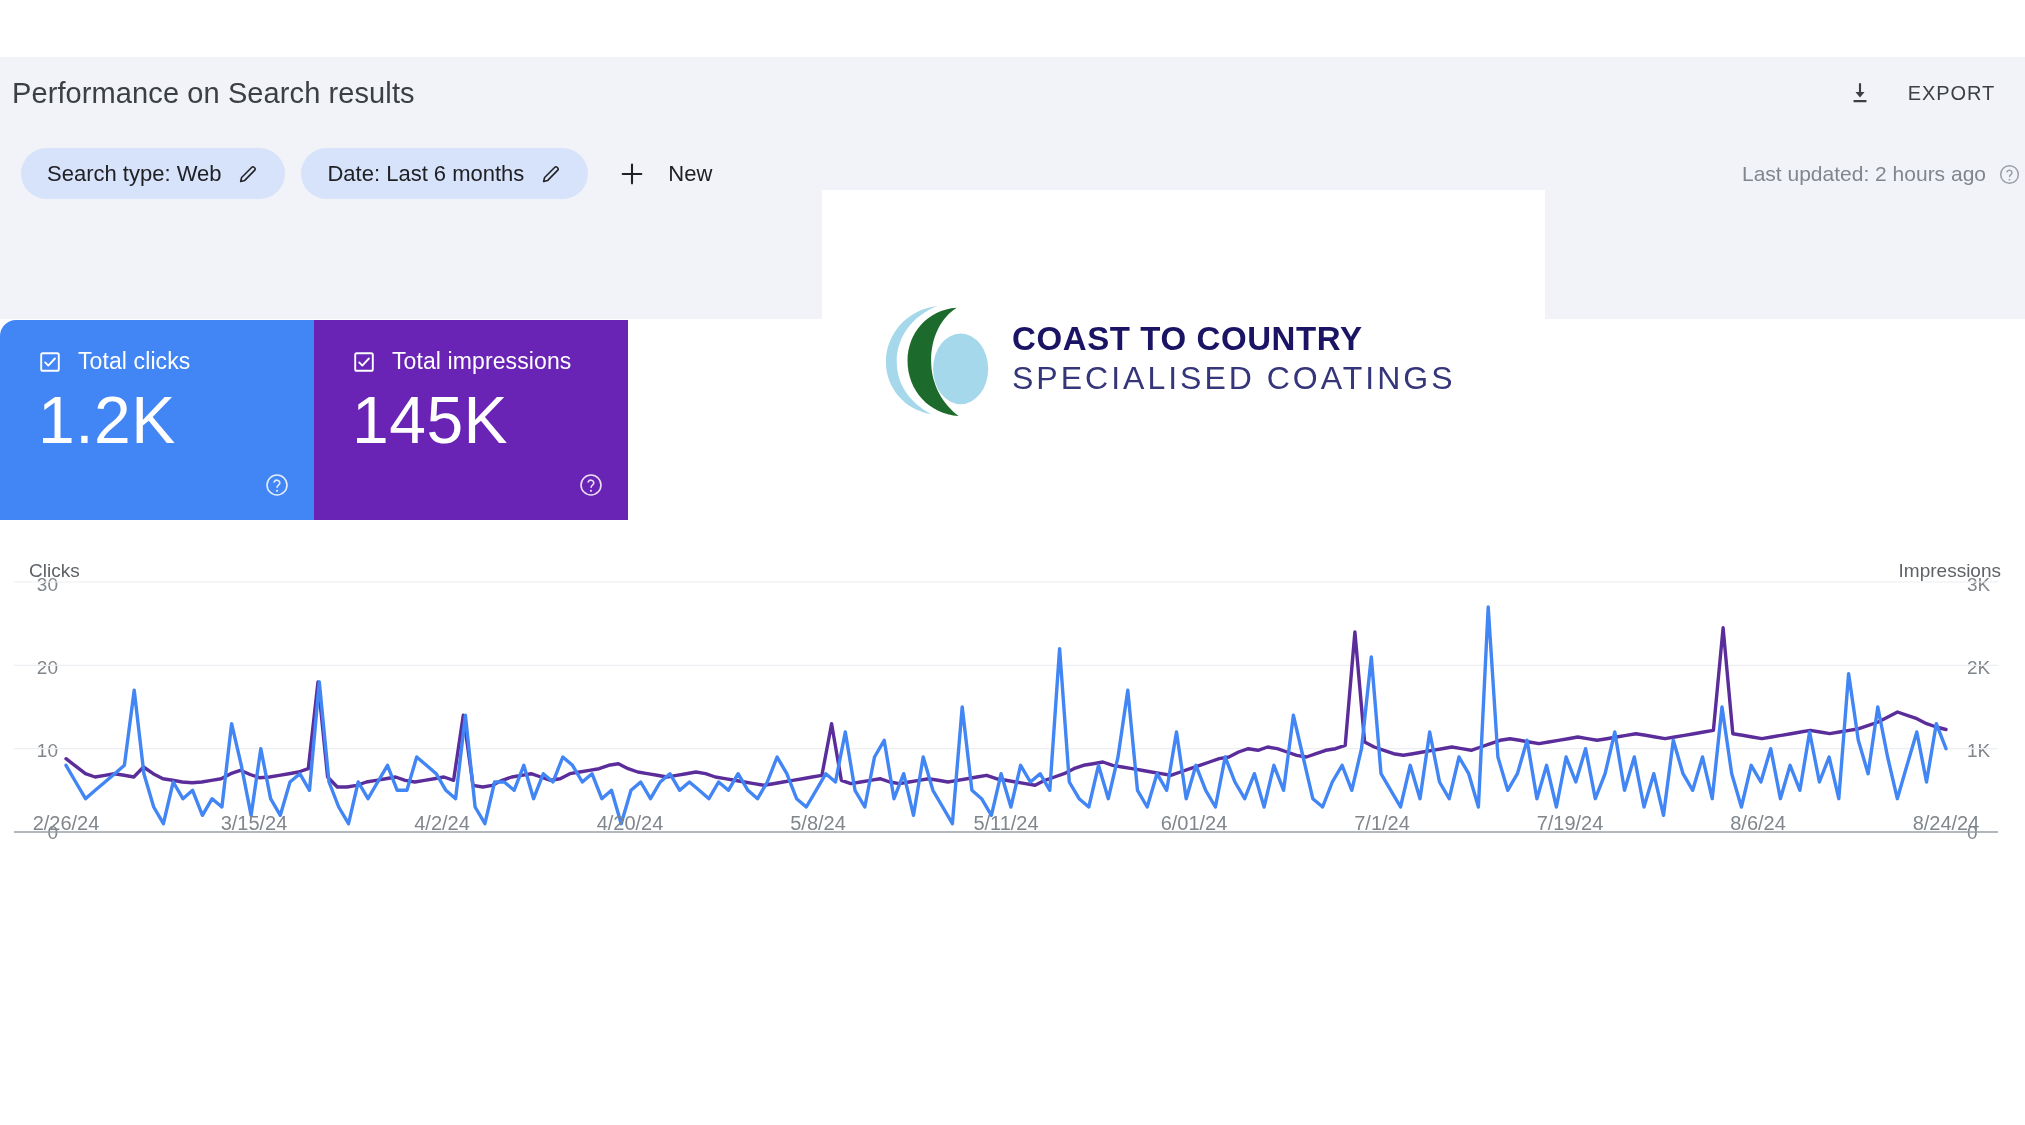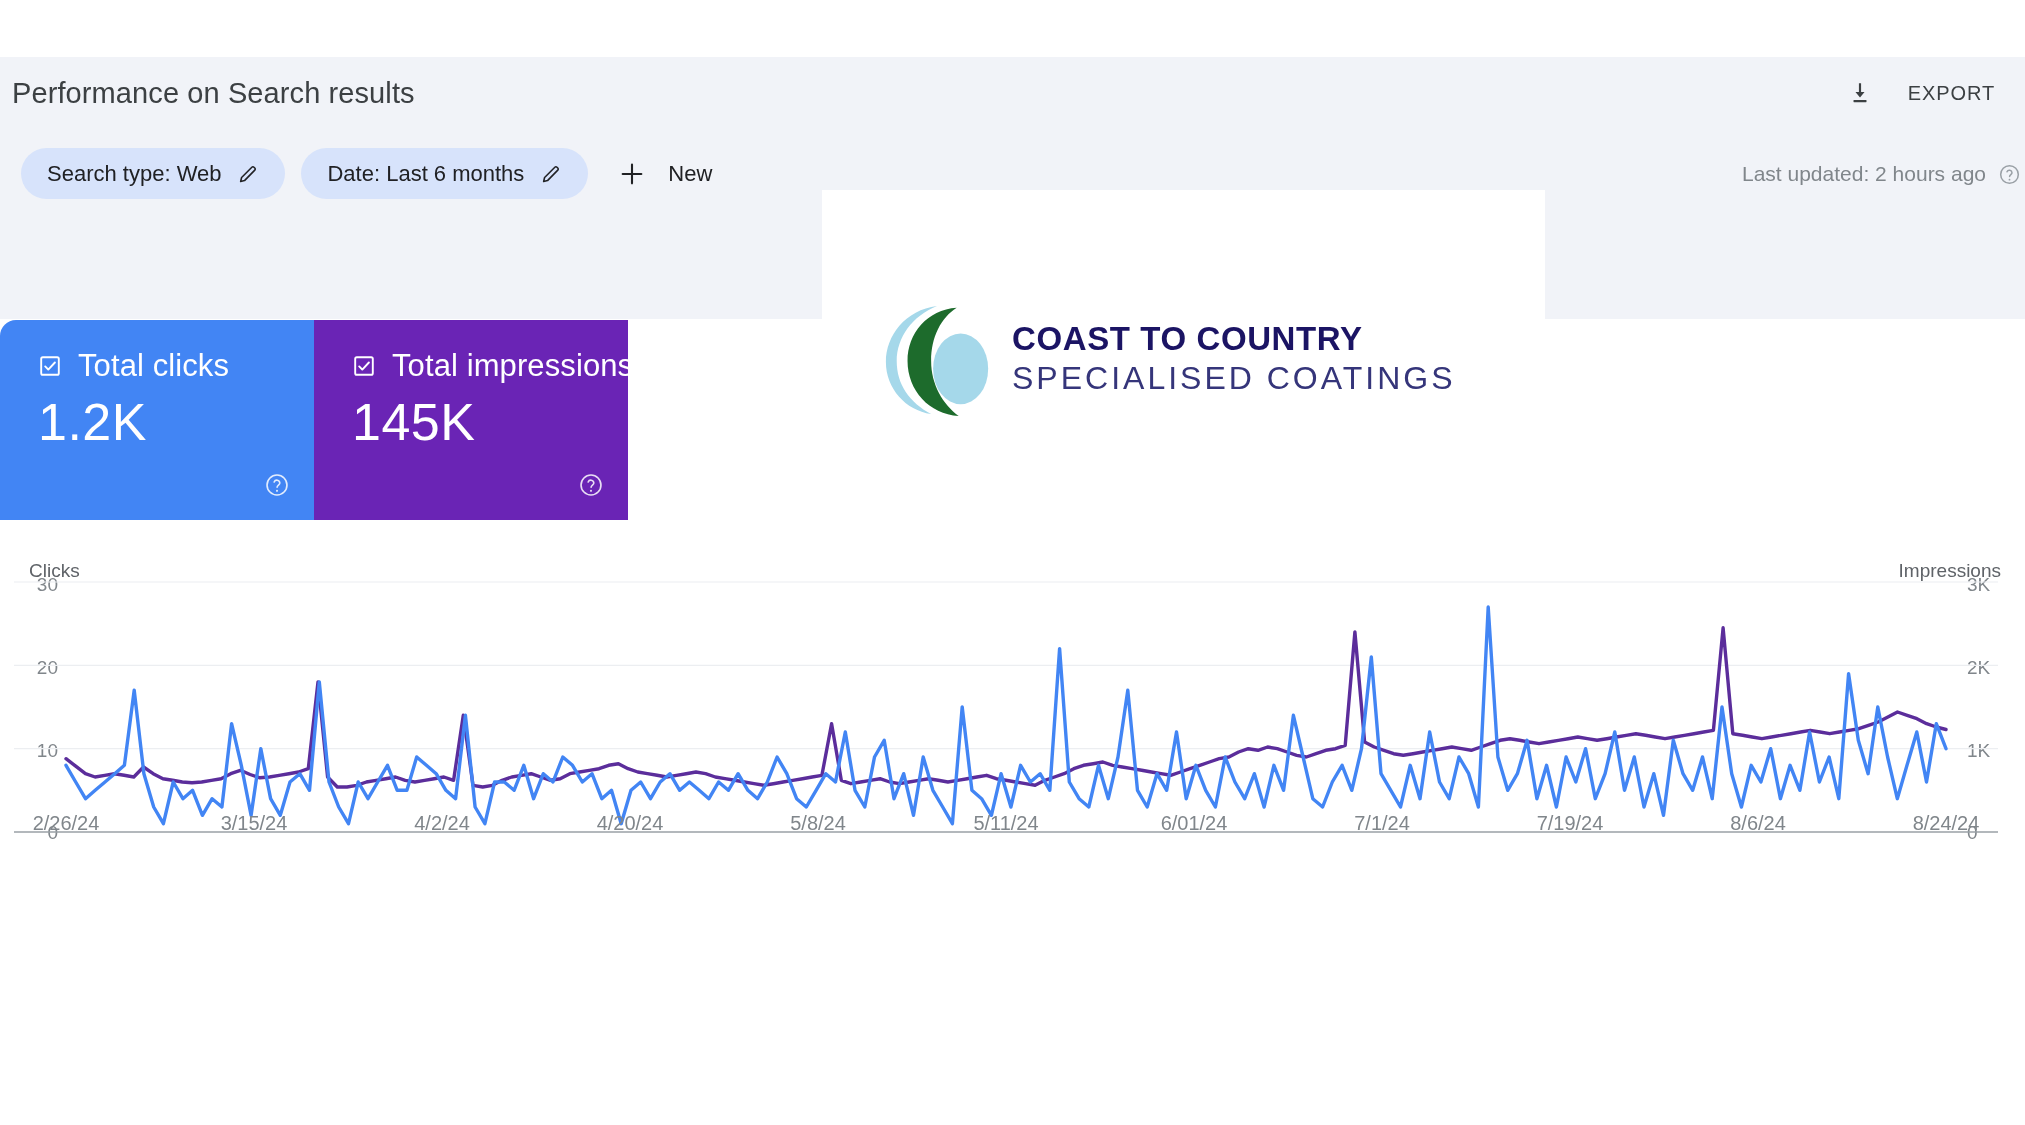--- a/index.html
+++ b/index.html
@@ -63,22 +63,22 @@
   
   .cards { position:absolute; left:0; top:320px; display:flex; height:200px; }
   .card {
     position:relative; width:314px; height:200px;
     padding: 28px 0 0 38px; color:#ffffff; overflow:hidden;
   }
   .card.clicks { background:#4285f4; border-top-left-radius:16px; }
   .card.impr { background:#6a24b5; }
   .card-head { display:flex; align-items:center; gap:16px; }
   .checkbox { width:24px; height:24px; display:block; flex:none; }
-  .card-label { font-size:31px; font-weight:400; letter-spacing:0.1px; white-space:nowrap; }
-  .card-value { font-size:52px; font-weight:400; margin-top:12px; letter-spacing:0.5px; line-height:1; }
+  .card-label { font-size:23px; font-weight:400; letter-spacing:0.1px; white-space:nowrap; }
+  .card-value { font-size:66px; font-weight:400; margin-top:12px; letter-spacing:0.5px; line-height:1; }
   .card-q { position:absolute; right:24px; bottom:22px; width:26px; height:26px; opacity:.85; cursor:pointer; }
 
   
   .logo-box {
     position:absolute; left:822px; top:190px; width:723px; height:130px;
     background:#ffffff;
   }
   .logo-wrap {
     position:absolute; left:880px; top:300px;
     display:flex; align-items:center; gap:14px;

